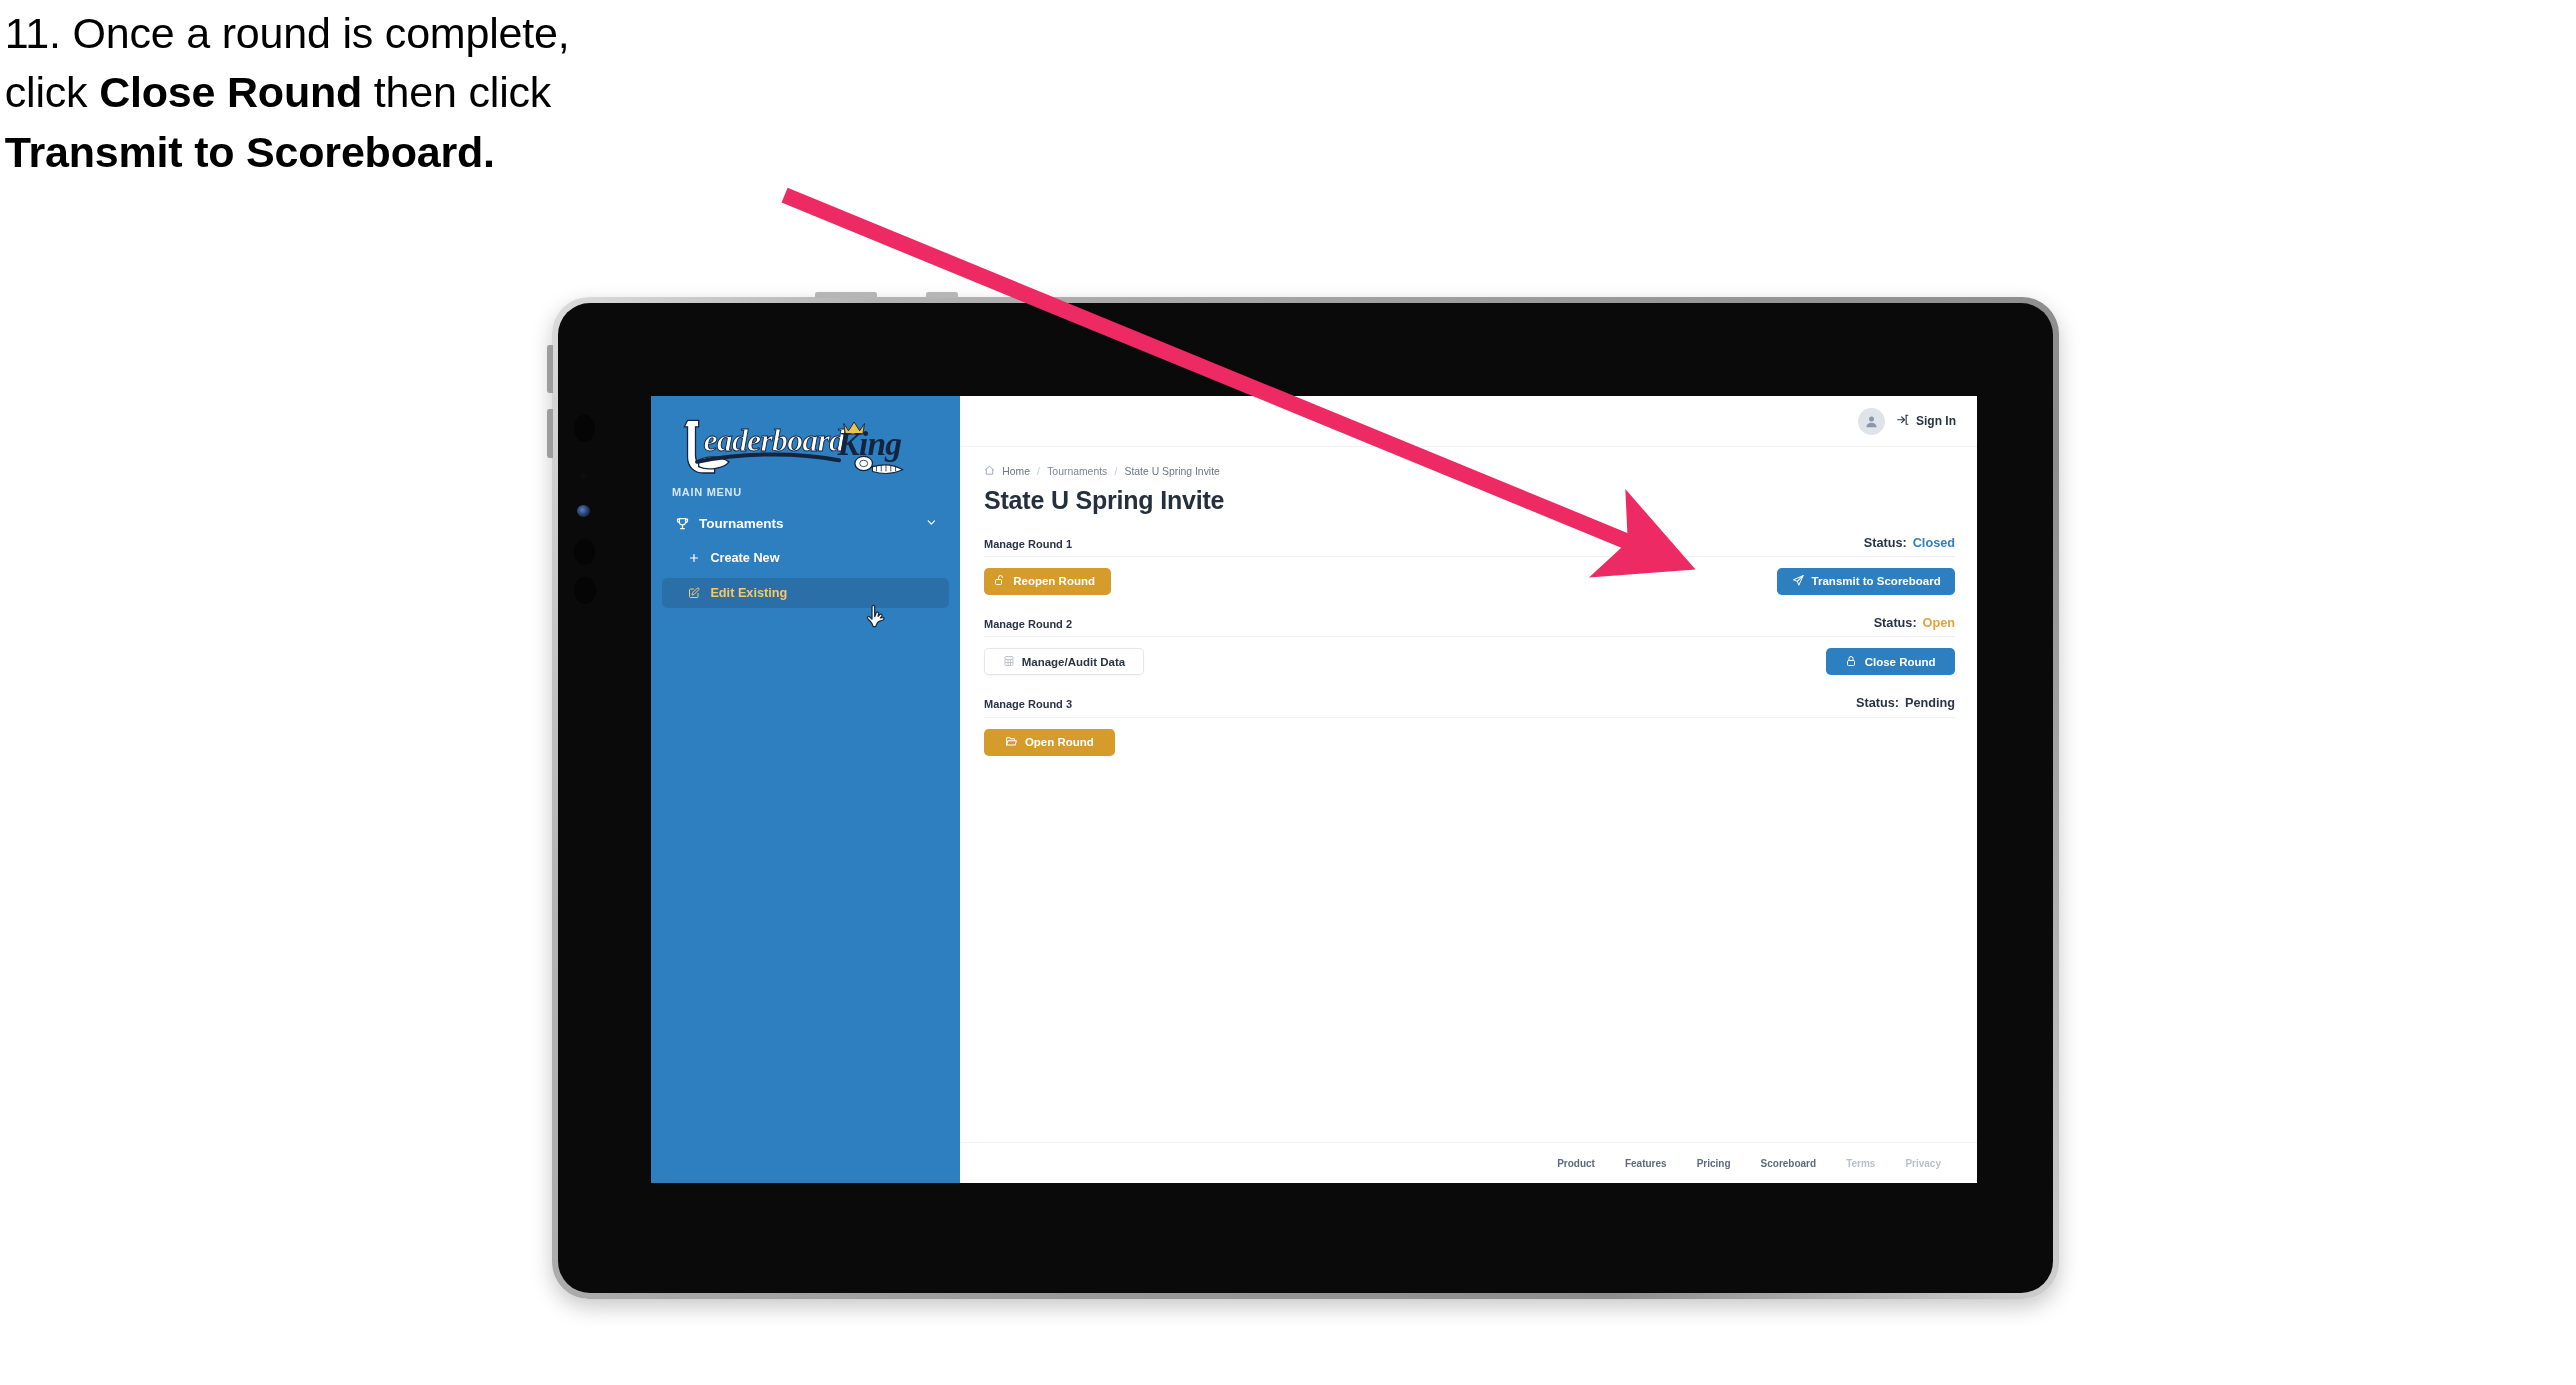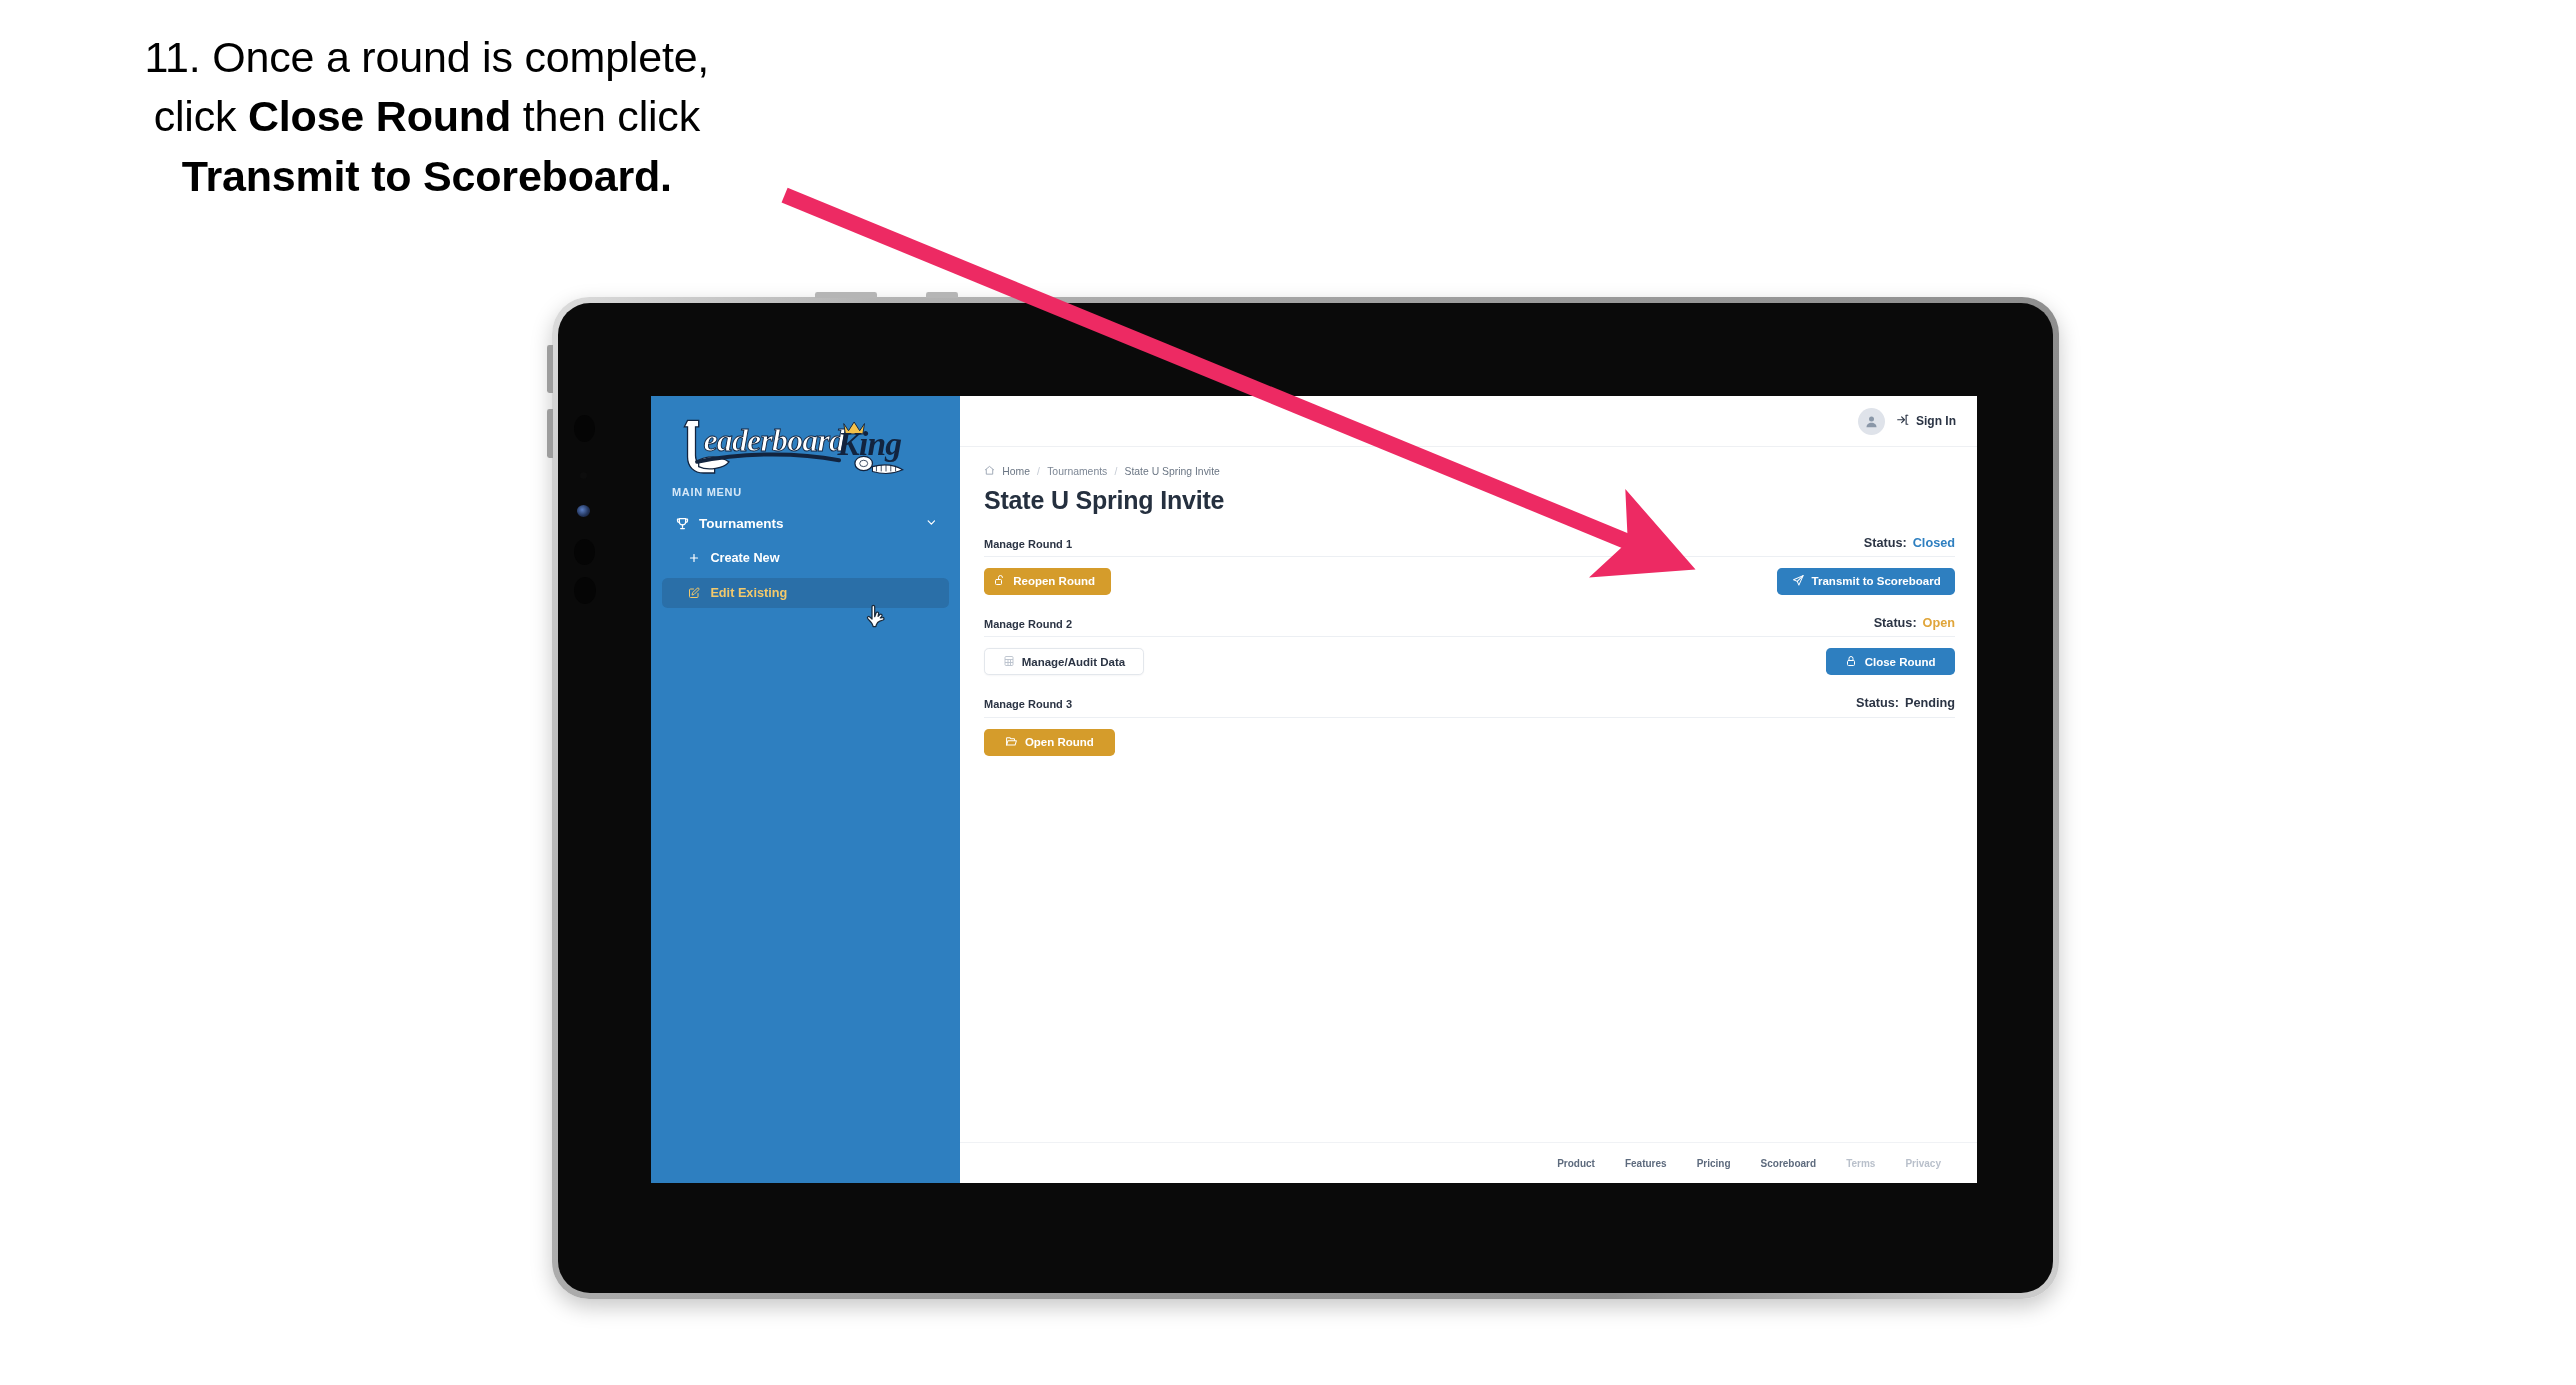--- a/index.html
+++ b/index.html
@@ -7,28 +7,27 @@
     width: 2576px; height: 1386px;
     background: #ffffff;
     font-family: "Liberation Sans", sans-serif;
     overflow: hidden;
   }
   #root { position: relative; width: 2576px; height: 1386px; background:#fff; }
 
   
   .caption {
     position: absolute;
-    left: 4.8px; top: 28px;
+    left: 4.8px; top: 4px;
     width: 844px;
     font-size: 43px;
     line-height: 1.38;
     color: #000000;
     font-family: "Liberation Sans", sans-serif;
     letter-spacing: -0.2px;
-    text-align: center;
   }
   .caption .b { font-weight: 700; }
 
   
   .arrow-layer { position:absolute; left:0; top:0; width:2576px; height:1386px; pointer-events:none; z-index: 60; }
 
   
   .tablet {
     position: absolute;
     left: 552px; top: 297px;

